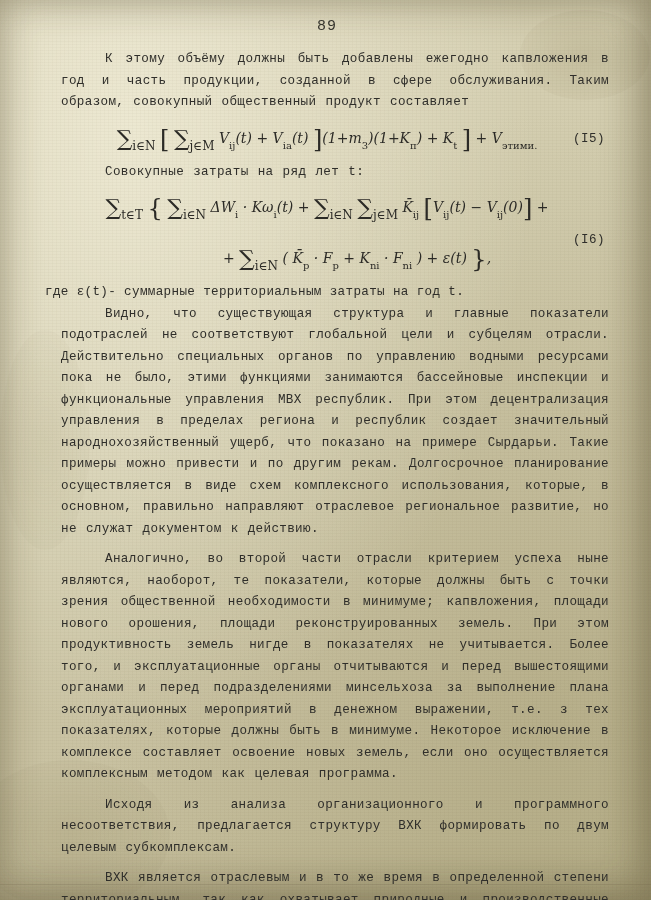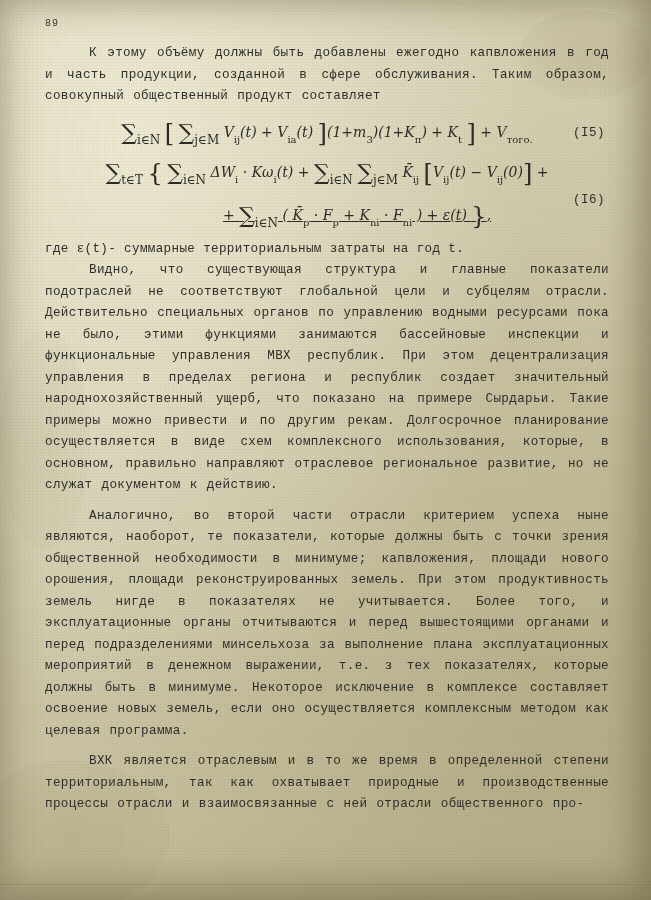--- a/index.html
+++ b/index.html
@@ -43,27 +43,28 @@
       inset -18px 0 35px rgba(90,80,50,0.22),
       inset 0 -20px 38px rgba(90,80,50,0.22);
   }
   .content {
     position: relative;
     z-index: 2;
     padding: 18px 42px 0 45px;
     color: #2a2a28;
   }
   .page-number {
-    font-size: 10px;
+    text-align: center;
+    font-size: 15px;
     letter-spacing: 1px;
     margin-bottom: 14px;
     color: #37362f;
   }
   p.para {
-    margin: 0 0 0 0;
+    margin: 0 0 0 16px;
     font-size: 12.6px;
     line-height: 21.5px;
     text-align: justify;
     text-justify: inter-character;
     letter-spacing: 0.35px;
     color: #2f2e2a;
     text-indent: 44px;
     word-spacing: 1.2px;
   }
   p.para + p.para {
@@ -115,23 +116,22 @@
     position: absolute;
     right: 4px;
     top: 50%;
     transform: translateY(-50%);
     font-size: 12.5px;
     font-family: Liberation Mono, monospace;
     color: #2f2e2a;
     letter-spacing: 0.5px;
   }
   .formula-line2 {
-    margin-top: 13px;
+    margin-top: 21px;
     padding-left: 60px;
-    text-decoration: underline;
   }
   .where-line {
     font-size: 12.6px;
     line-height: 21.5px;
     letter-spacing: 0.35px;
     color: #2f2e2a;
     margin: 6px 0 0 0;
     text-indent: 0;
   }
   .smudge {
@@ -159,26 +159,27 @@
     <p class="para">К этому объёму должны быть добавлены ежегодно капвложения в год и часть продукции, созданной в сфере обслуживания. Таким образом, совокупный общественный продукт составляет</p>
 
     <div class="formula-block">
       <div class="formula-row">
         <span class="formula-math">
           <span class="big">∑</span><span class="supsub">i∈N</span>
           <span class="bracket">[</span>
           <span class="big">∑</span><span class="supsub">j∈M</span>
           <i>V</i><span class="sub">ij</span>(<i>t</i>) + <i>V</i><span class="sub">ia</span>(<i>t</i>)
           <span class="bracket">]</span>(1+<i>m</i><span class="sub">3</span>)(1+<i>K</i><span class="sub">п</span>) + <i>K</i><span class="sub">t</span>
-          <span class="bracket">]</span> + <i>V</i><span class="sub">того.</span>
+          <span class="bracket">]</span> + <i>V</i><span class="sub">этими.</span>
         </span>
       </div>
       <span class="formula-tag">(I5)</span>
     </div>
 
+    <p class="para">Совокупные затраты на ряд лет t:</p>
 
     <div class="formula-block">
       <div class="formula-row">
         <span class="formula-math">
           <span class="big">∑</span><span class="supsub">t∈T</span>
           <span class="bracket">{</span>
           <span class="big">∑</span><span class="supsub">i∈N</span>
           Δ<i>W</i><span class="sub">i</span> · <i>Kω</i><span class="sub">i</span>(<i>t</i>) +
           <span class="big">∑</span><span class="supsub">i∈N</span>
           <span class="big">∑</span><span class="supsub">j∈M</span>
@@ -192,20 +193,21 @@
           ( <i>K̄</i><span class="sub">p</span> · <i>F</i><span class="sub">p</span> + <i>K</i><span class="sub">ni</span> · <i>F</i><span class="sub">ni</span> ) + <i>ε</i>(<i>t</i>) <span class="bracket">}</span>,
         </span>
       </div>
       <span class="formula-tag" style="top:58%">(I6)</span>
     </div>
 
     <p class="where-line">где ε(t)- суммарные территориальным затраты на год t.</p>
 
     <p class="para">Видно, что существующая структура и главные показатели подотраслей не соответствуют глобальной цели и субцелям отрасли. Действительно специальных органов по управлению водными ресурсами пока не было, этими функциями занимаются бассейновые инспекции и функциональные управления МВХ республик. При этом децентрализация управления в пределах региона и республик создает значительный народнохозяйственный ущерб, что показано на примере Сырдарьи. Такие примеры можно привести и по другим рекам. Долгосрочное планирование осуществляется в виде схем комплексного использования, которые, в основном, правильно направляют отраслевое региональное развитие, но не служат документом к действию.</p>
     <p class="para">Аналогично, во второй части отрасли критерием успеха ныне являются, наоборот, те показатели, которые должны быть с точки зрения общественной необходимости в минимуме; капвложения, площади нового орошения, площади реконструированных земель. При этом продуктивность земель нигде в показателях не учитывается. Более того, и эксплуатационные органы отчитываются и перед вышестоящими органами и перед подразделениями минсельхоза за выполнение плана эксплуатационных мероприятий в денежном выражении, т.е. з тех показателях, которые должны быть в минимуме. Некоторое исключение в комплексе составляет освоение новых земель, если оно осуществляется комплексным методом как целевая программа.</p>
+    <p class="para">Исходя из анализа организационного и программного несоответствия, предлагается структуру ВХК формировать по двум целевым субкомплексам.</p>
     <p class="para">ВХК является отраслевым и в то же время в определенной степени территориальным, так как охватывает природные и производственные процессы отрасли и взаимосвязанные с ней отрасли общественного про-</p>
   </div>
 
   <div class="grain"></div>
   <div class="edge-dark"></div>
 
   <div class="smudge" style="left:520px; top:10px; width:130px; height:90px; background:radial-gradient(ellipse, rgba(150,140,100,0.5), rgba(150,140,100,0));"></div>
   <div class="smudge" style="left:-30px; top:760px; width:200px; height:150px; background:radial-gradient(ellipse, rgba(160,150,110,0.45), rgba(160,150,110,0));"></div>
   <div class="smudge" style="left:0px; top:330px; width:90px; height:220px; background:radial-gradient(ellipse, rgba(165,155,115,0.35), rgba(165,155,115,0));"></div>
   <div class="hline" style="left:0; top:884px; width:651px;"></div>

